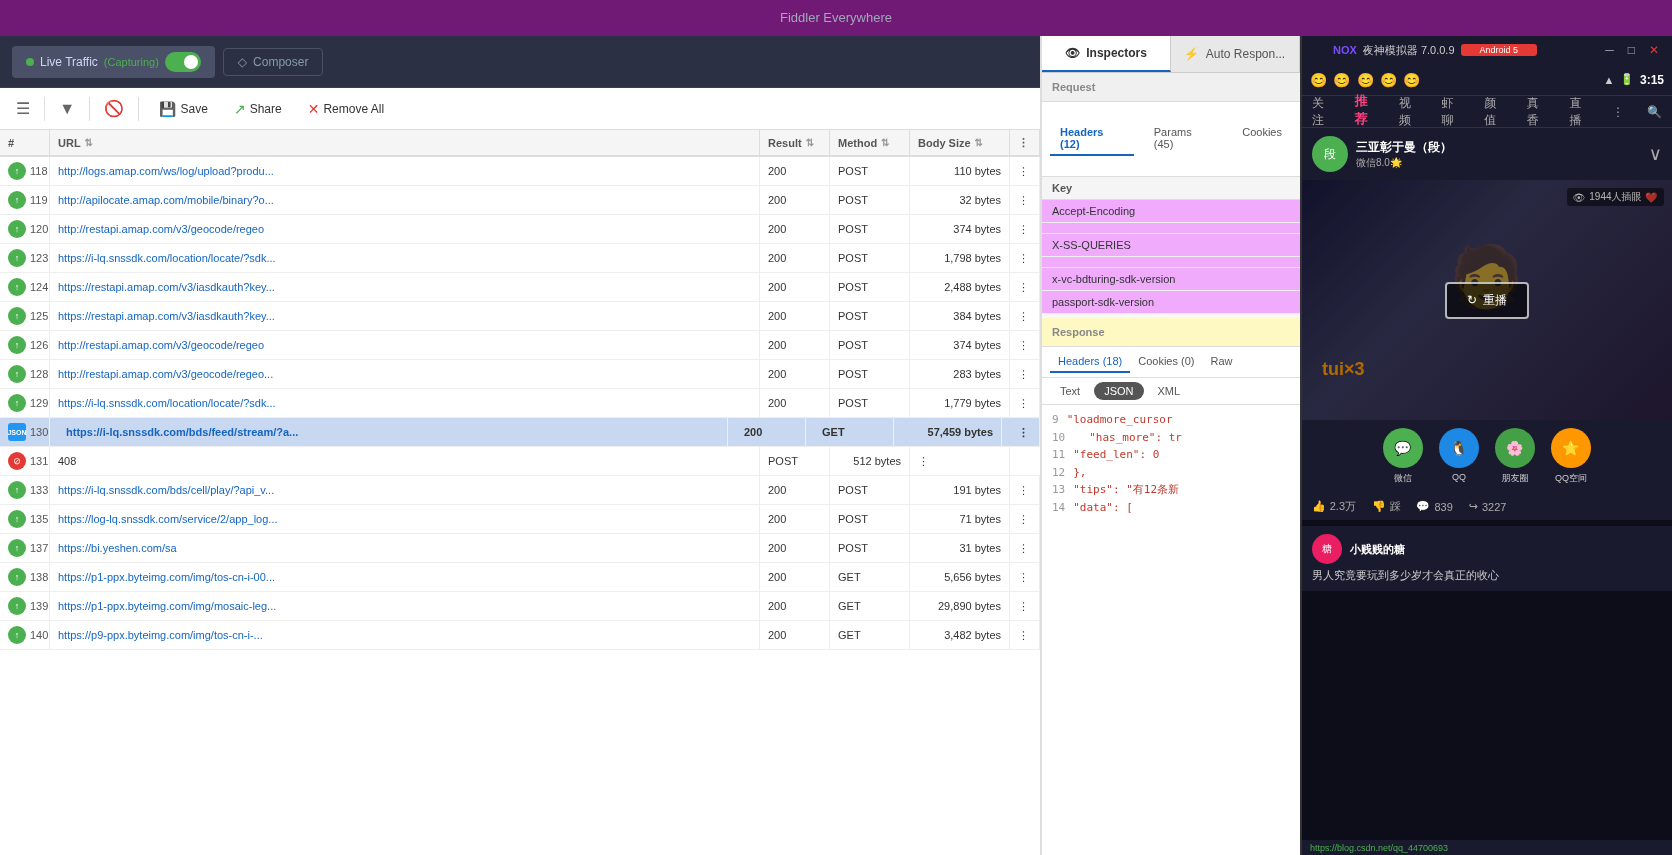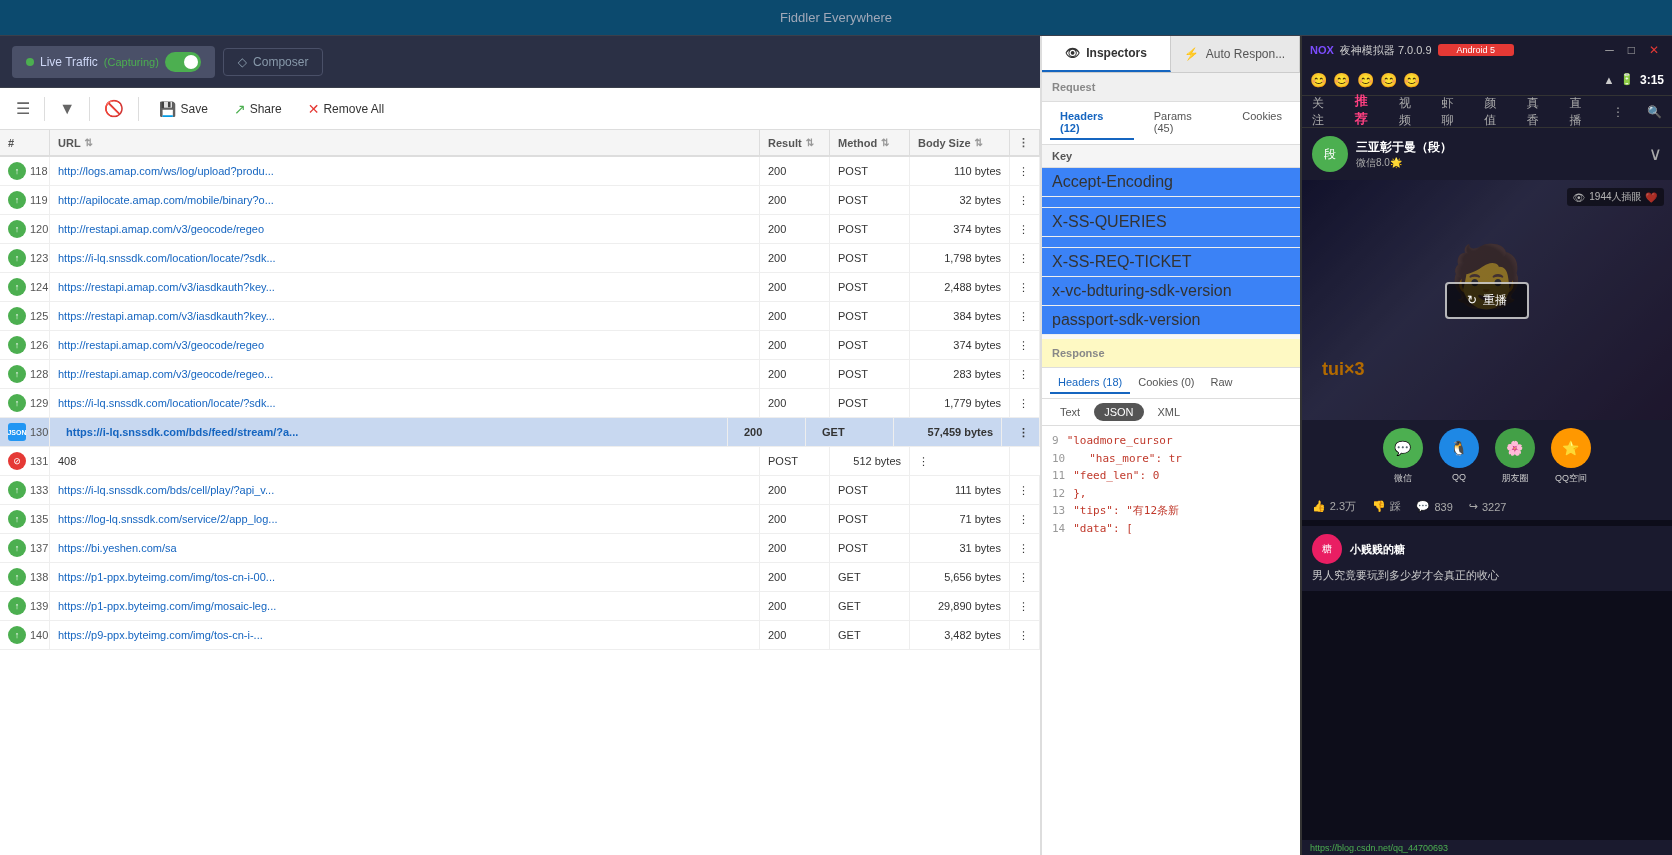--- a/index.html
+++ b/index.html
@@ -1,21 +1,21 @@
 <!DOCTYPE html>
 <html><head>
   <meta charset="utf-8">
   <style>
     * { box-sizing: border-box; margin: 0; padding: 0; }
     body { font-family: -apple-system, BlinkMacSystemFont, 'Segoe UI', Arial, sans-serif; font-size: 12px; background: #1e2227; color: #cdd6f4; overflow: hidden; }
 
     .app-container { display: flex; flex-direction: column; width: 1672px; height: 855px; }
 
     
-    .title-bar { background: #0c4a6e; height: 36px; display: flex; align-items: center; justify-content: center; color: #a0a8b8; font-size: 13px; border-bottom: 1px solid #3a3f4b; flex-shrink: 0; }
+    .title-bar { background: #701a75; height: 36px; display: flex; align-items: center; justify-content: center; color: #a0a8b8; font-size: 13px; border-bottom: 1px solid #3a3f4b; flex-shrink: 0; }
 
     
     .main-content { display: flex; flex: 1; overflow: hidden; }
 
     
     .fiddler-panel { width: 1040px; background: #f0f0f0; display: flex; flex-direction: column; }
 
     
     .toolbar { background: #2b3045; height: 52px; display: flex; align-items: center; padding: 0 12px; gap: 8px; border-bottom: 1px solid #3a3f4b; }
     .tab-btn { background: #3a4055; color: #cdd6f4; border: none; padding: 6px 14px; border-radius: 4px; font-size: 12px; cursor: pointer; display: flex; align-items: center; gap: 6px; }
@@ -56,26 +56,26 @@
     .row-selected { background: #c8d8f0 !important; font-weight: bold; gap: 8px; }
 
     
     .inspector-panel { width: 260px; background: #f8f8f8; display: flex; flex-direction: column; border-left: 2px solid #ddd; }
     .inspector-tabs { display: flex; background: #e8e8e8; border-bottom: 1px solid #ccc; }
     .inspector-tab { flex: 1; padding: 10px 8px; font-size: 12px; color: #555; cursor: pointer; display: flex; align-items: center; justify-content: center; gap: 6px; border-right: 1px solid #ccc; }
     .inspector-tab.active { background: #ffffff; color: #333; font-weight: 600; border-bottom: 2px solid #1565c0; }
 
     .inspector-section { padding: 8px 10px; font-size: 11px; font-weight: 600; color: #888; background: #f0f0f0; border-bottom: 1px solid #ddd; }
 
-    .req-tabs { display: flex; padding: 4px 8px; gap: 10px; border-bottom: 1px solid #ddd; background: #fff; }
+    .req-tabs { display: flex; padding: 20px 8px; gap: 10px; border-bottom: 1px solid #ddd; background: #fff; }
     .req-tab { padding: 4px 10px; font-size: 11px; color: #555; cursor: pointer; border-bottom: 2px solid transparent; }
     .req-tab.active { color: #1565c0; border-bottom: 2px solid #1565c0; font-weight: 600; }
 
     .key-header { padding: 5px 10px; font-size: 11px; font-weight: 600; color: #555; background: #f5f5f5; border-bottom: 1px solid #ddd; }
-    .key-row { padding: 5px 10px; font-size: 16px; color: #333; border-bottom: 1px solid #eee; background: #3b82f6; }
+    .key-row { padding: 5px 10px; font-size: 11px; color: #333; border-bottom: 1px solid #eee; background: #f0abfc; }
 
     .resp-section { padding: 8px 10px; font-size: 11px; font-weight: 600; color: #888; background: #fef9c3; border-bottom: 1px solid #ddd; margin-top: 4px; }
     .resp-tabs { display: flex; padding: 4px 8px; gap: 0; border-bottom: 1px solid #ddd; background: #fff; }
     .resp-tab { padding: 4px 8px; font-size: 11px; color: #555; cursor: pointer; border-bottom: 2px solid transparent; }
     .resp-tab.active { color: #1565c0; border-bottom: 2px solid #1565c0; }
 
     .json-view-tabs { display: flex; padding: 4px 8px; gap: 4px; border-bottom: 1px solid #ddd; background: #fff; }
     .json-tab { padding: 3px 10px; font-size: 11px; color: #555; cursor: pointer; border-radius: 12px; }
     .json-tab.active { background: #555; color: #fff; }
 
@@ -310,21 +310,21 @@
     <div class="td">⋮</div>
   </div>
             <div class="table-row">
     <div class="td number">
                 <span class="row-icon icon-green">↑</span>
                 <span class="row-num">133</span>
               </div>
     <div class="td url">https://i-lq.snssdk.com/bds/cell/play/?api_v...</div>
     <div class="td result">200</div>
     <div class="td method">POST</div>
-    <div class="td size">111 bytes</div>
+    <div class="td size">191 bytes</div>
     <div class="td">⋮</div>
   </div>
             <div class="table-row">
     <div class="td number">
                 <span class="row-icon icon-green">↑</span>
                 <span class="row-num">135</span>
               </div>
     <div class="td url">https://log-lq.snssdk.com/service/2/app_log...</div>
     <div class="td result">200</div>
     <div class="td method">POST</div>
@@ -407,21 +407,20 @@
         </div>
       </div>
       <div class="key-header">
         <span>Key</span>
       </div>
       <div id="key-rows">
           <div class="key-row">Accept-Encoding</div>
           <div class="key-row"></div>
           <div class="key-row">X-SS-QUERIES</div>
           <div class="key-row"></div>
-          <div class="key-row">X-SS-REQ-TICKET</div>
           <div class="key-row">x-vc-bdturing-sdk-version</div>
           <div class="key-row">passport-sdk-version</div>
         </div>
 
       <div class="resp-section">
         <span>Response</span>
       </div>
       <div class="resp-tabs">
         <div class="resp-tab active">
           <span>Headers (18)</span>
@@ -450,21 +449,21 @@
           <div class="json-line"><span style="color:#999; margin-right:8px;">11</span><span class="json-key">"feed_len": 0</span></div>
           <div class="json-line"><span style="color:#999; margin-right:8px;">12</span><span class="json-key">},</span></div>
           <div class="json-line"><span style="color:#999; margin-right:8px;">13</span><span class="json-key">"tips": "有12条新</span></div>
           <div class="json-line"><span style="color:#999; margin-right:8px;">14</span><span class="json-key">"data": [</span></div>
         </div>
     </div>
 
     <div class="nox-panel">
 
       <div class="nox-titlebar">
-        <span style="color:#7c4dff; font-weight:bold; font-size:11px;">NOX</span>
+        <span style="color:#7c4dff; font-weight:bold; font-size:11px;margin-left:23px;">NOX</span>
         <span>夜神模拟器 7.0.0.9</span>
         <span class="nox-badge">Android 5</span>
         <div class="nox-controls">
           <button class="nox-ctrl-btn">─</button>
           <button class="nox-ctrl-btn">□</button>
           <button class="nox-ctrl-btn" style="color:#e53935;">✕</button>
         </div>
       </div>
 
       <div style="background:#1a1a2e; height:32px; display:flex; align-items:center; padding:0 8px; gap:6px; border-bottom:1px solid #333;">

